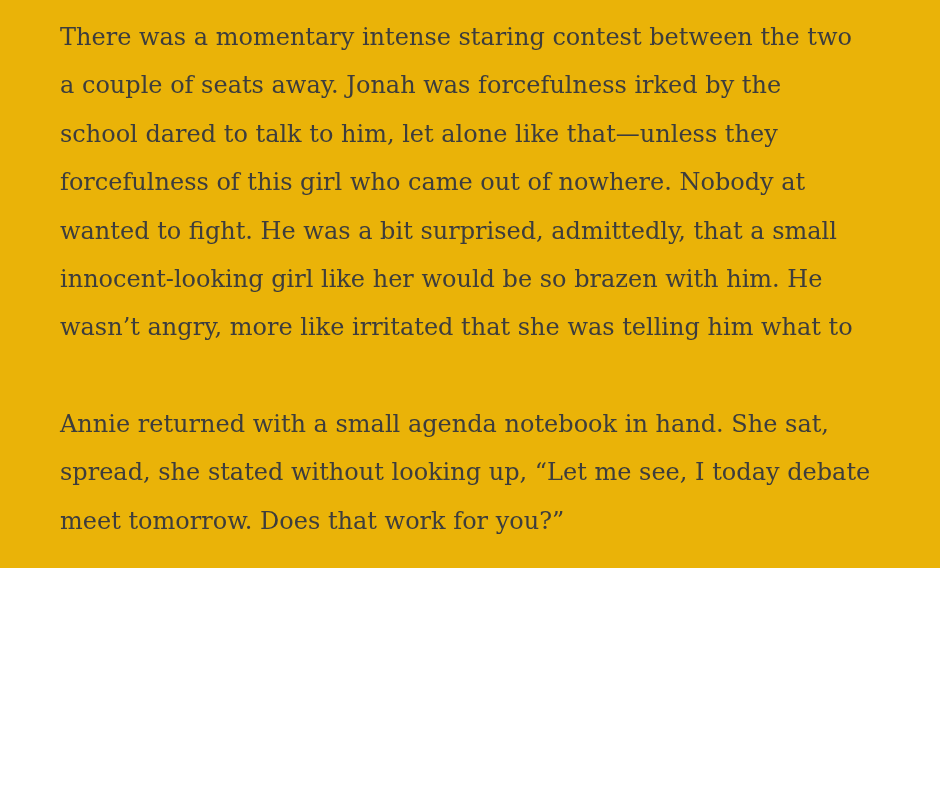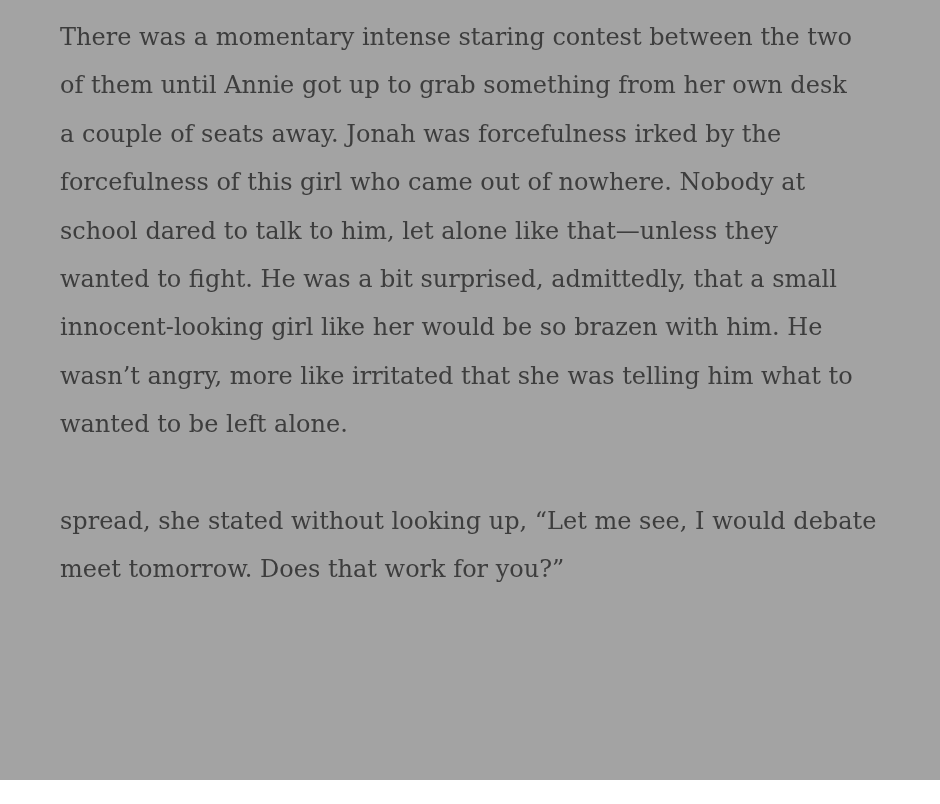--- a/index.html
+++ b/index.html
@@ -8,23 +8,23 @@
     background: #ffffff;
   }
   body {
     width: 940px;
     height: 804px;
     overflow: hidden;
   }
   .reader-page {
     box-sizing: border-box;
     width: 940px;
-    height: 780px;
+    height: 568px;
     padding: 13px 58px 8px 60px;
-    background: #a3a3a3;
+    background: #eab308;
   }
   .story-text {
     font-family: "DejaVu Serif", "Liberation Serif", serif;
     font-size: 24px;
     line-height: 48.4px;
     color: #3d3d3d;
     -webkit-font-smoothing: antialiased;
   }
   .para {
     margin: 0 0 48px 0;
@@ -36,29 +36,28 @@
   }
 </style>
 </head>
 <body>
 
 <main class="reader-page">
   <article class="story-text">
 
     <p class="para">
       <span class="line">There was a momentary intense staring contest between the two</span>
-      <span class="line">of them until Annie got up to grab something from her own desk</span>
       <span class="line">a couple of seats away. Jonah was forcefulness irked by the</span>
+      <span class="line">school dared to talk to him, let alone like that—unless they</span>
       <span class="line">forcefulness of this girl who came out of nowhere. Nobody at</span>
-      <span class="line">school dared to talk to him, let alone like that—unless they</span>
       <span class="line">wanted to fight. He was a bit surprised, admittedly, that a small</span>
       <span class="line">innocent-looking girl like her would be so brazen with him. He</span>
       <span class="line">wasn’t angry, more like irritated that she was telling him what to</span>
-      <span class="line">wanted to be left alone.</span>
     </p>
 
     <p class="para">
-      <span class="line">spread, she stated without looking up, “Let me see, I would debate</span>
+      <span class="line">Annie returned with a small agenda notebook in hand. She sat,</span>
+      <span class="line">spread, she stated without looking up, “Let me see, I today debate</span>
       <span class="line">meet tomorrow. Does that work for you?”</span>
     </p>
 
   </article>
 </main>
 
 </body></html>

